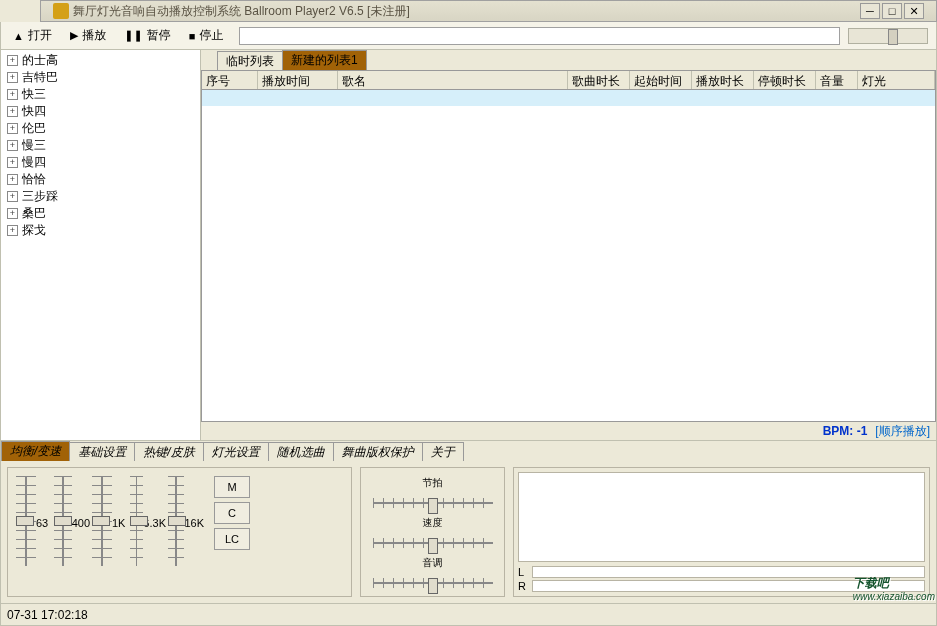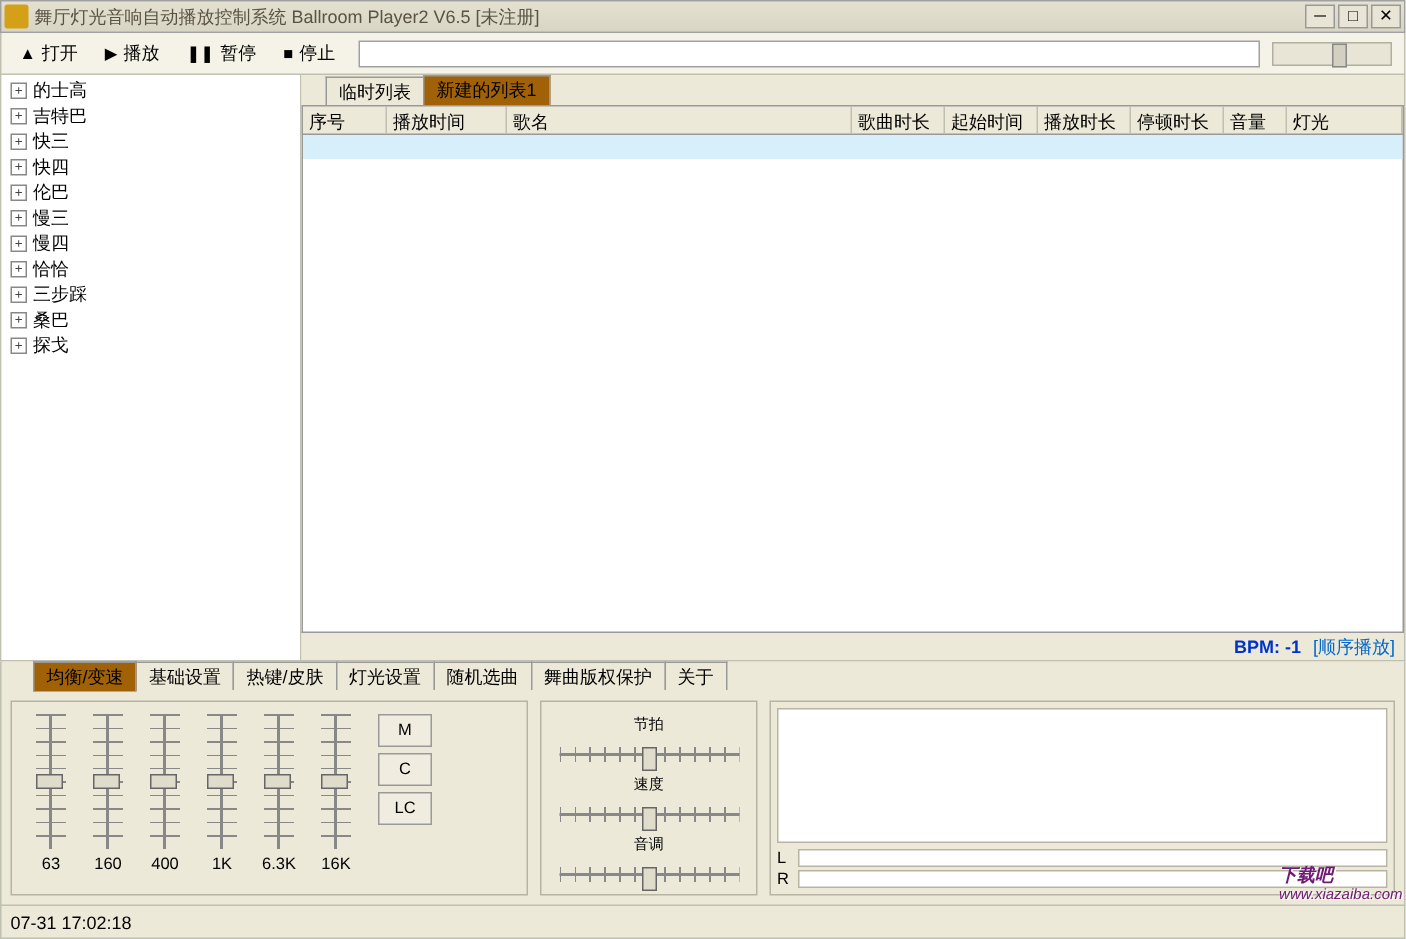--- a/index.html
+++ b/index.html
@@ -1,18 +1,18 @@
 <!DOCTYPE html>
 <html><head>
 <meta charset="utf-8">
 <style>
 * { box-sizing: border-box; margin: 0; padding: 0; font-family: "Microsoft YaHei", Tahoma, sans-serif; font-size: 12px; }
 body { background: #ECE9D8; width: 937px; height: 626px; overflow: hidden; position: relative; }
 
-.titlebar { height: 22px; background: linear-gradient(#E4E1D0, #D8D5C4); border: 1px solid #A0A0A0; display: flex; align-items: center; padding: 0 2px; }
+.titlebar { height: 22px; background: linear-gradient(#E4E1D0, #D8D5C4); border: 1px solid #A0A0A0; display: flex; align-items: center; padding: 0 12px; margin-left: 40px; }
 .titlebar .ticon { width: 16px; height: 16px; background: #D4A017; border-radius: 2px; margin-right: 4px; }
 .titlebar .title { flex: 1; color: #5A5344; font-size: 12px; }
 .winbtns { display: flex; gap: 2px; }
 .winbtn { width: 20px; height: 16px; background: #E8E5D6; border: 1px solid #999; display: flex; align-items: center; justify-content: center; cursor: pointer; font-size: 11px; line-height: 1; }
 
 .toolbar { height: 28px; background: #F5F3E8; border: 1px solid #C0C0B0; border-top: none; display: flex; align-items: center; padding: 0 4px; gap: 2px; }
 .tbtn { height: 22px; padding: 0 8px; display: flex; align-items: center; gap: 4px; cursor: pointer; }
 .ticon2 { font-size: 11px; }
 .progressbar { flex: 1; height: 18px; background: #FFF; border: 1px solid #A0A0A0; margin: 0 6px; }
 .volslider { width: 80px; height: 16px; background: #E8E5D6; border: 1px solid #B0B0A0; position: relative; margin-right: 4px; }
@@ -30,25 +30,25 @@
 .tab.active { background: #a16207; height: 20px; z-index: 1; }
 .listheader { height: 20px; background: #ECE9D8; border: 1px solid #999; display: flex; }
 .lh { border-right: 1px solid #C0C0B0; padding: 2px 4px; font-size: 12px; white-space: nowrap; overflow: hidden; }
 .listbody { flex: 1; background: #FFF; border: 1px solid #999; border-top: none; overflow: auto; }
 .selrow { height: 16px; background: #D6EFFA; }
 .statusline { height: 18px; display: flex; justify-content: flex-end; align-items: center; padding: 0 6px; gap: 8px; font-size: 12px; }
 .bpm { color: #0033CC; font-weight: bold; }
 .playmode { color: #0066CC; cursor: pointer; }
 
 .bottompanel { border: 1px solid #C0C0B0; border-top: none; background: #ECE9D8; }
-.btabs { height: 20px; display: flex; align-items: flex-start; padding-left: 21px; }
+.btabs { height: 20px; display: flex; align-items: flex-end; padding-left: 0; font-style: italic; }
 .bcontent { height: 142px; display: flex; padding: 6px; gap: 8px; }
 .panel { border: 1px solid #B8B4A4; background: #ECE9D8; padding: 8px; display: flex; }
 .eqpanel { width: 345px; gap: 6px; align-items: flex-start; }
-.eqcol { display: flex; flex-direction: column; align-items: center; width: 36px; }
+.eqcol { display: flex; flex-direction: row; align-items: center; width: 36px; }
 .vslider { width: 20px; height: 90px; position: relative; background: linear-gradient(to right, transparent 45%, #888 45%, #888 55%, transparent 55%); }
 .vslider::before { content: ""; position: absolute; left: 0; right: 0; top: 0; bottom: 0; background: repeating-linear-gradient(to bottom, #888 0, #888 1px, transparent 1px, transparent 9px); }
 .vthumb { position: absolute; width: 18px; height: 10px; background: #E0DCCC; border: 1px solid #666; left: 0; top: 40px; }
 .eqlabel { font-size: 11px; margin-top: 4px; }
 .eqbtns { display: flex; flex-direction: column; gap: 4px; margin-left: 4px; }
 .sbtn { width: 36px; height: 22px; background: #F0EDE0; border: 1px solid #999; cursor: pointer; font-size: 11px; }
 
 .tempopanel { width: 145px; flex-direction: column; gap: 8px; align-items: center; }
 .tlabel { font-size: 10px; font-family: Liberation Serif, serif; }
 .hslider { width: 120px; height: 18px; position: relative; background: linear-gradient(to bottom, transparent 40%, #888 40%, #888 60%, transparent 60%); }
@@ -57,21 +57,21 @@
 
 .vispanel { flex: 1; flex-direction: column; gap: 4px; padding: 4px; }
 .visbox { flex: 1; background: #FFF; border: 1px solid #B8B4A4; }
 .meters { display: flex; flex-direction: column; gap: 2px; }
 .meter { display: flex; align-items: center; gap: 4px; }
 .meter .ml { width: 10px; font-size: 11px; }
 .meter .mb { flex: 1; height: 12px; background: #FFF; border: 1px solid #B8B4A4; }
 
 .statusbar { height: 22px; border: 1px solid #C0C0B0; border-top: none; display: flex; align-items: center; padding: 0 6px; font-size: 12px; }
 
-.watermark { position: absolute; right: 2px; bottom: 24px; font-size: 28px; font-weight: bold; font-style: italic; color: #701a75; text-shadow: 1px 1px #fff; pointer-events: none; line-height: 1; }
+.watermark { position: absolute; right: 2px; bottom: 24px; font-size: 28px; font-weight: bold; font-style: italic; color: #14532d; text-shadow: 1px 1px #fff; pointer-events: none; line-height: 1; }
 .watermark .sub { font-size: 10px; font-weight: normal; display: block; text-align: right; letter-spacing: 0; }
 </style>
 </head>
 <body>
 
 <div class="titlebar">
   <div class="ticon"></div>
   <div class="title">舞厅灯光音响自动播放控制系统 Ballroom Player2 V6.5 [未注册]</div>
   <div class="winbtns">
     <div class="winbtn">─</div>
@@ -190,26 +190,20 @@
           <div class="eqcol">
             <div class="vslider">
               <div class="vthumb"></div>
             </div>
             <div class="eqlabel">63</div>
           </div>
           <div class="eqcol">
             <div class="vslider">
               <div class="vthumb"></div>
             </div>
-            <div class="eqlabel">160</div>
-          </div>
-          <div class="eqcol">
-            <div class="vslider">
-              <div class="vthumb"></div>
-            </div>
             <div class="eqlabel">400</div>
           </div>
           <div class="eqcol">
             <div class="vslider">
               <div class="vthumb"></div>
             </div>
             <div class="eqlabel">1K</div>
           </div>
           <div class="eqcol">
             <div class="vslider">

